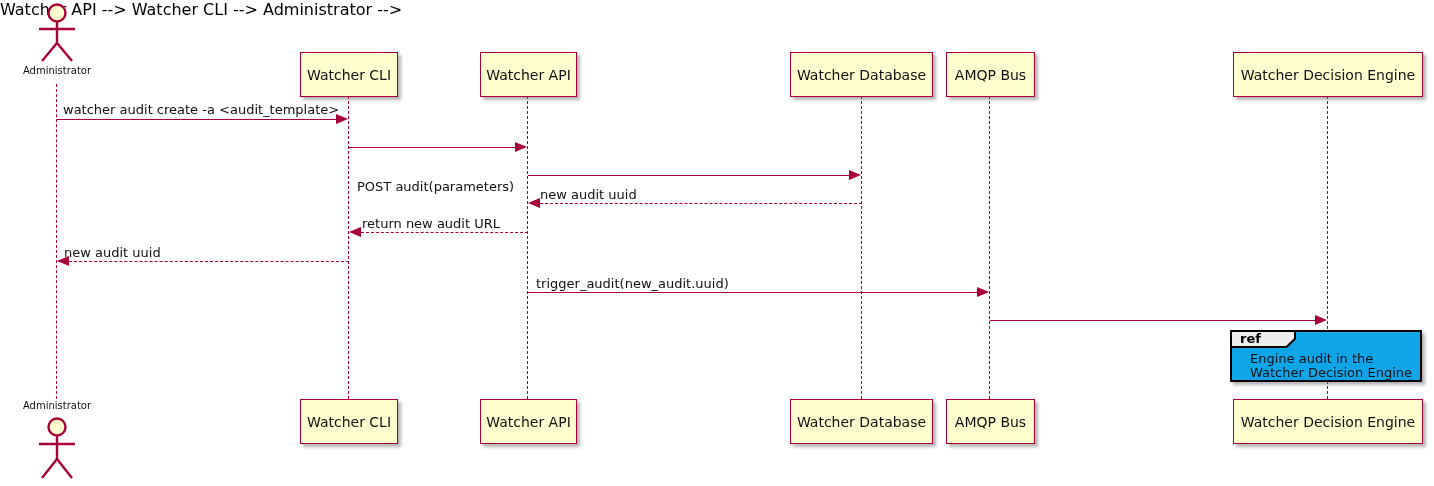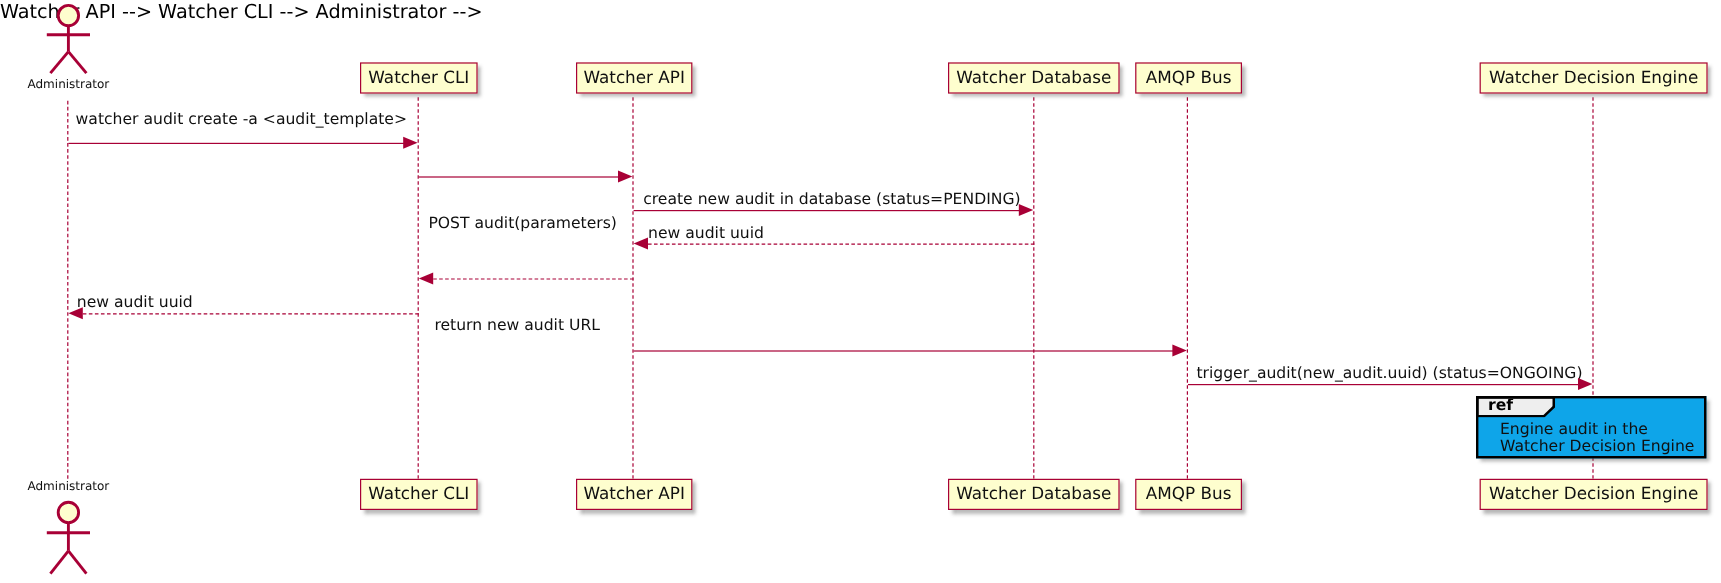--- a/index.html
+++ b/index.html
@@ -4,21 +4,21 @@
 <style>
   html,body { margin:0; padding:0; background:#ffffff; }
   .canvas {
     position:relative; width:1434px; height:486px; background:#ffffff;
     font-family:"DejaVu Sans","Liberation Sans",sans-serif; overflow:hidden;
   }
   .lifeline {
     position:absolute; width:0; border-left:1px dashed #A80036; z-index:1;
   }
   .pbox {
-    position:absolute; height:26px; box-sizing:border-box; z-index:3;
+    position:absolute; height:45px; box-sizing:border-box; z-index:3;
     background:#FEFECE; border:1.6px solid #A80036;
     box-shadow:3px 3px 3px rgba(90,90,90,0.45);
     display:flex; align-items:center; justify-content:center;
     font-size:14px; color:#101010; white-space:nowrap;
   }
   .actor-label {
     position:absolute; font-size:10px; color:#101010; white-space:nowrap;
     transform:translateX(-50%); z-index:3;
   }
   .actor-figure { position:absolute; z-index:3; }
@@ -82,55 +82,54 @@
     </div>
   <div class="pbox" style="left:946px; top:52px; width:89px;">
       <span>AMQP Bus</span>
     </div>
   <div class="pbox" style="left:1233px;top:52px; width:190px;">
       <span>Watcher Decision Engine</span>
     </div>
 
   
   
-  <div class="msg-label" style="left:63px;top:92px;">watcher audit create -a &lt;audit_template&gt;</div>
+  <div class="msg-label" style="left:63px;top:102px;">watcher audit create -a &lt;audit_template&gt;</div>
   <div class="msg-line solid" style="left:57px;top:119px;width:281px;"></div>
   <div class="head right" style="left:336px;top:114px;"></div>
 
   
   <div class="msg-label" style="left:357px;top:131px;margin-top:48px;">POST audit(parameters)</div>
   <div class="msg-line solid" style="left:349px;top:147px;width:167px;"></div>
   <div class="head right" style="left:515px;top:142px;"></div>
 
   
-  <div class="msg-label" style="left:536px;top:159px;">create new audit in database (status=PENDING)</div>
   <div class="msg-line solid" style="left:528px;top:175px;width:322px;"></div>
   <div class="head right" style="left:849px;top:170px;"></div>
 
    Watcher API --&gt;
   <div class="msg-label" style="left:540px;top:187px;">new audit uuid</div>
   <div class="msg-line dashed" style="left:540px;top:203px;width:322px;"></div>
   <div class="head left" style="left:528px;top:198px;"></div>
 
    Watcher CLI --&gt;
-  <div class="msg-label" style="left:362px;top:216px;margin-top:48px;">return new audit URL</div>
+  <div class="msg-label" style="left:362px;top:216px;">return new audit URL</div>
   <div class="msg-line dashed" style="left:361px;top:232px;width:167px;"></div>
   <div class="head left" style="left:349px;top:227px;"></div>
 
    Administrator --&gt;
   <div class="msg-label" style="left:64px;top:245px;">new audit uuid</div>
   <div class="msg-line dashed" style="left:69px;top:261px;width:280px;"></div>
   <div class="head left" style="left:57px;top:256px;"></div>
 
   
+  <div class="msg-label" style="left:536px;top:276px;">trigger_audit(new_audit.uuid)</div>
   <div class="msg-line solid" style="left:528px;top:292px;width:450px;"></div>
   <div class="head right" style="left:977px;top:287px;"></div>
 
   
-  <div class="msg-label" style="left:997px;top:304px;">trigger_audit(new_audit.uuid) (status=ONGOING)</div>
   <div class="msg-line solid" style="left:990px;top:320px;width:326px;"></div>
   <div class="head right" style="left:1315px;top:315px;"></div>
 
   
   <div class="ref-box">
     <div class="ref-tab">
       <div class="ref-tab-inner">ref</div>
     </div>
     <div class="ref-line" style="top:19px;">Engine audit in the</div>
     <div class="ref-line" style="top:33px;">Watcher Decision Engine</div>

